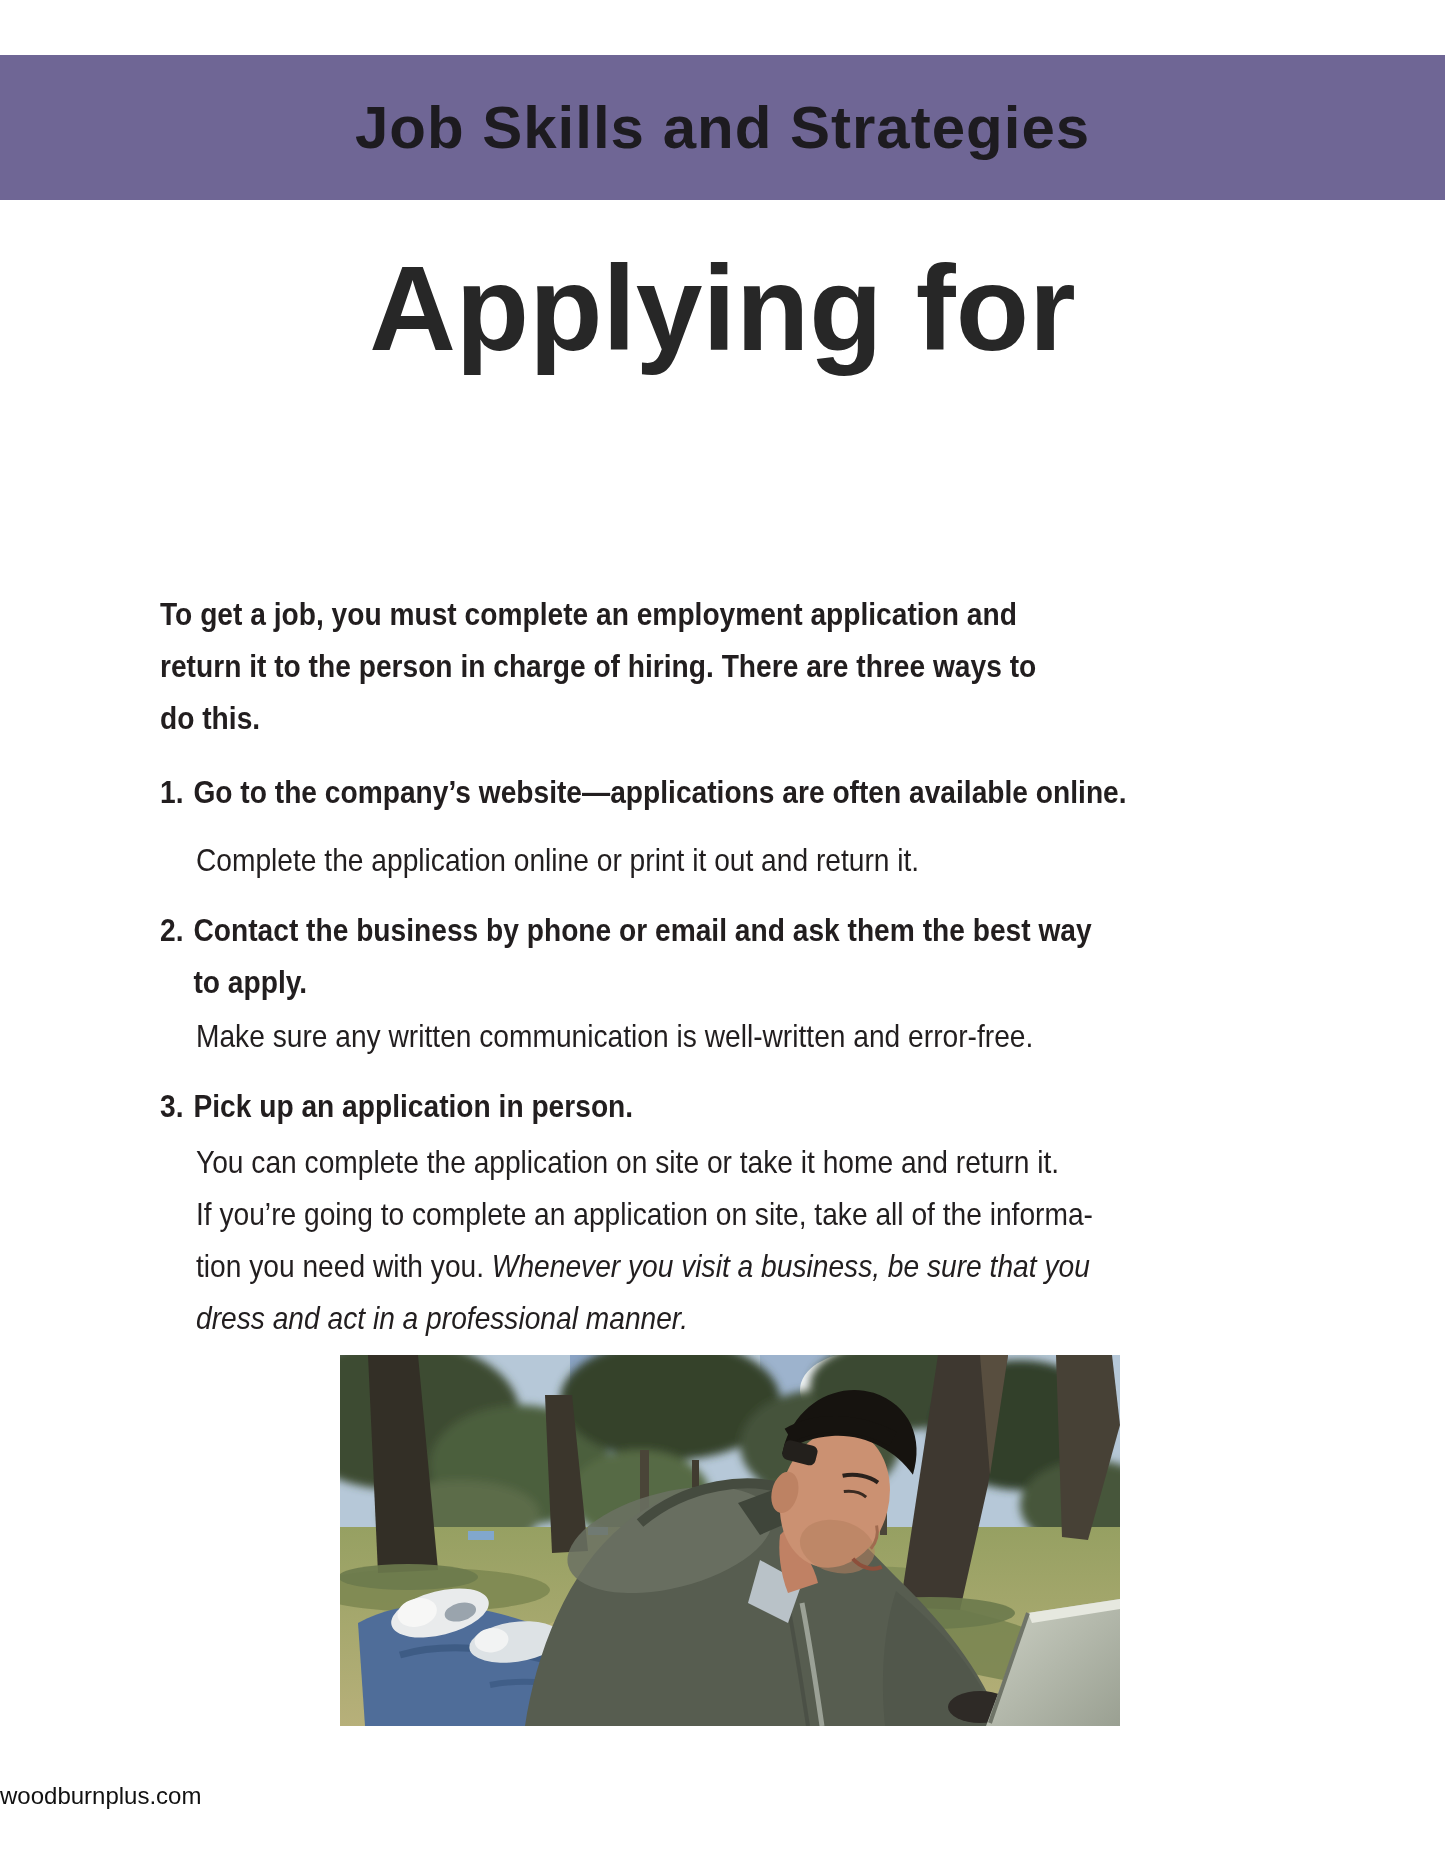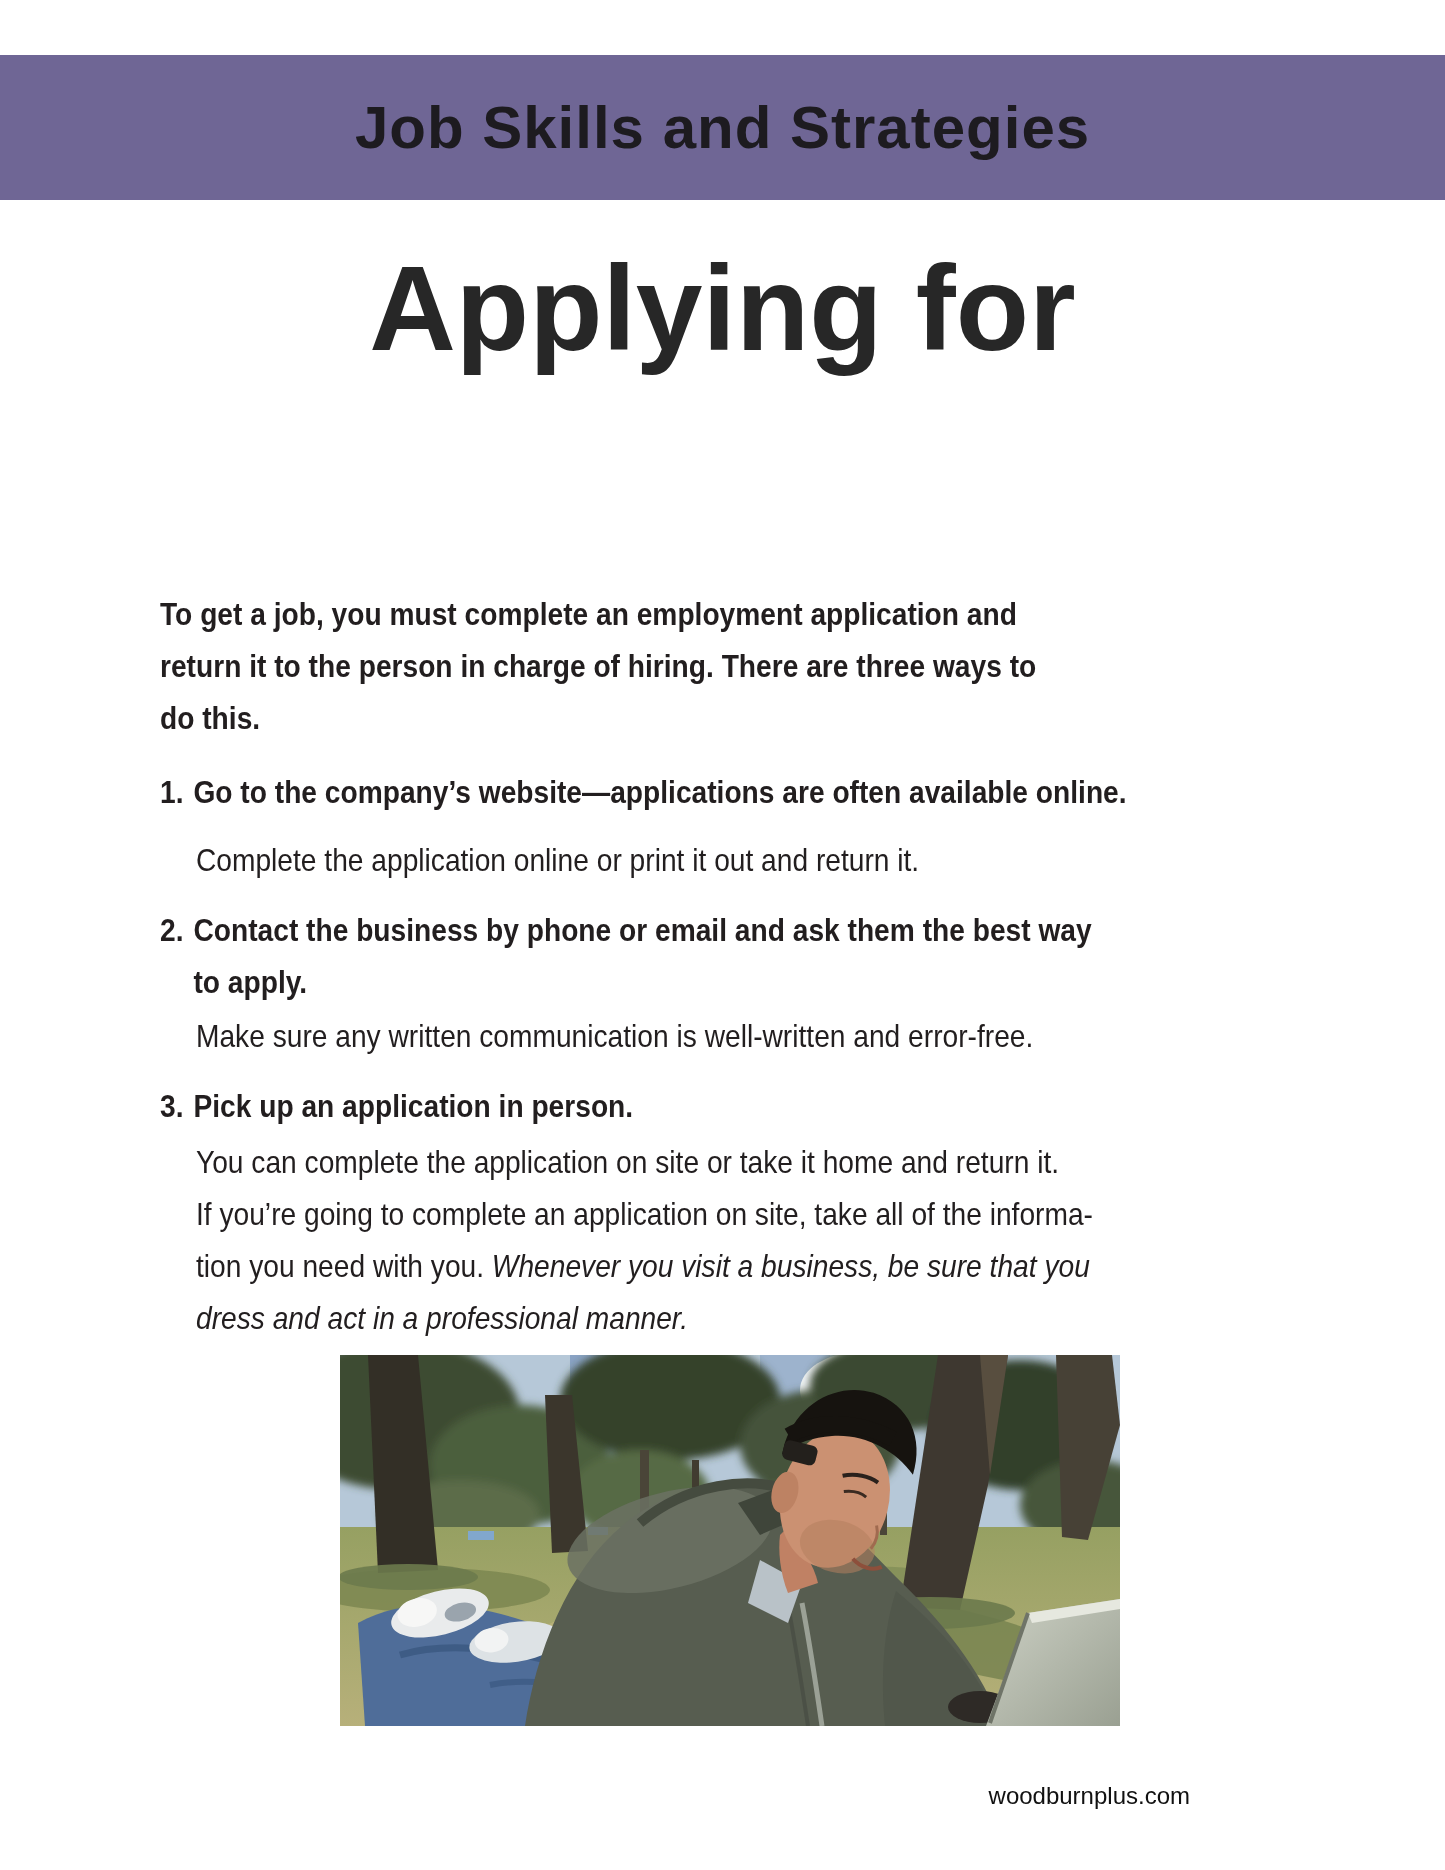--- a/index.html
+++ b/index.html
@@ -44,21 +44,21 @@
   .i3-body { left:196px; top:1136px; }
 
   
   .photo {
     position:absolute; left:340px; top:1355px; width:780px; height:371px;
     margin:0; overflow:hidden;
   }
   .photo svg { display:block; width:780px; height:371px; }
 
   .footer {
-    position:absolute; top:1782px; left:0; width:1190px; text-align:right;
+    position:absolute; top:1782px; left:0; width:1190px; text-align:left;
     font-size:24px; color:#111111;
   }
 </style>
 </head>
 <body>
 
 <div class="page">
 
   <header class="banner">
     <h1 class="banner-title">Job Skills and Strategies</h1>

